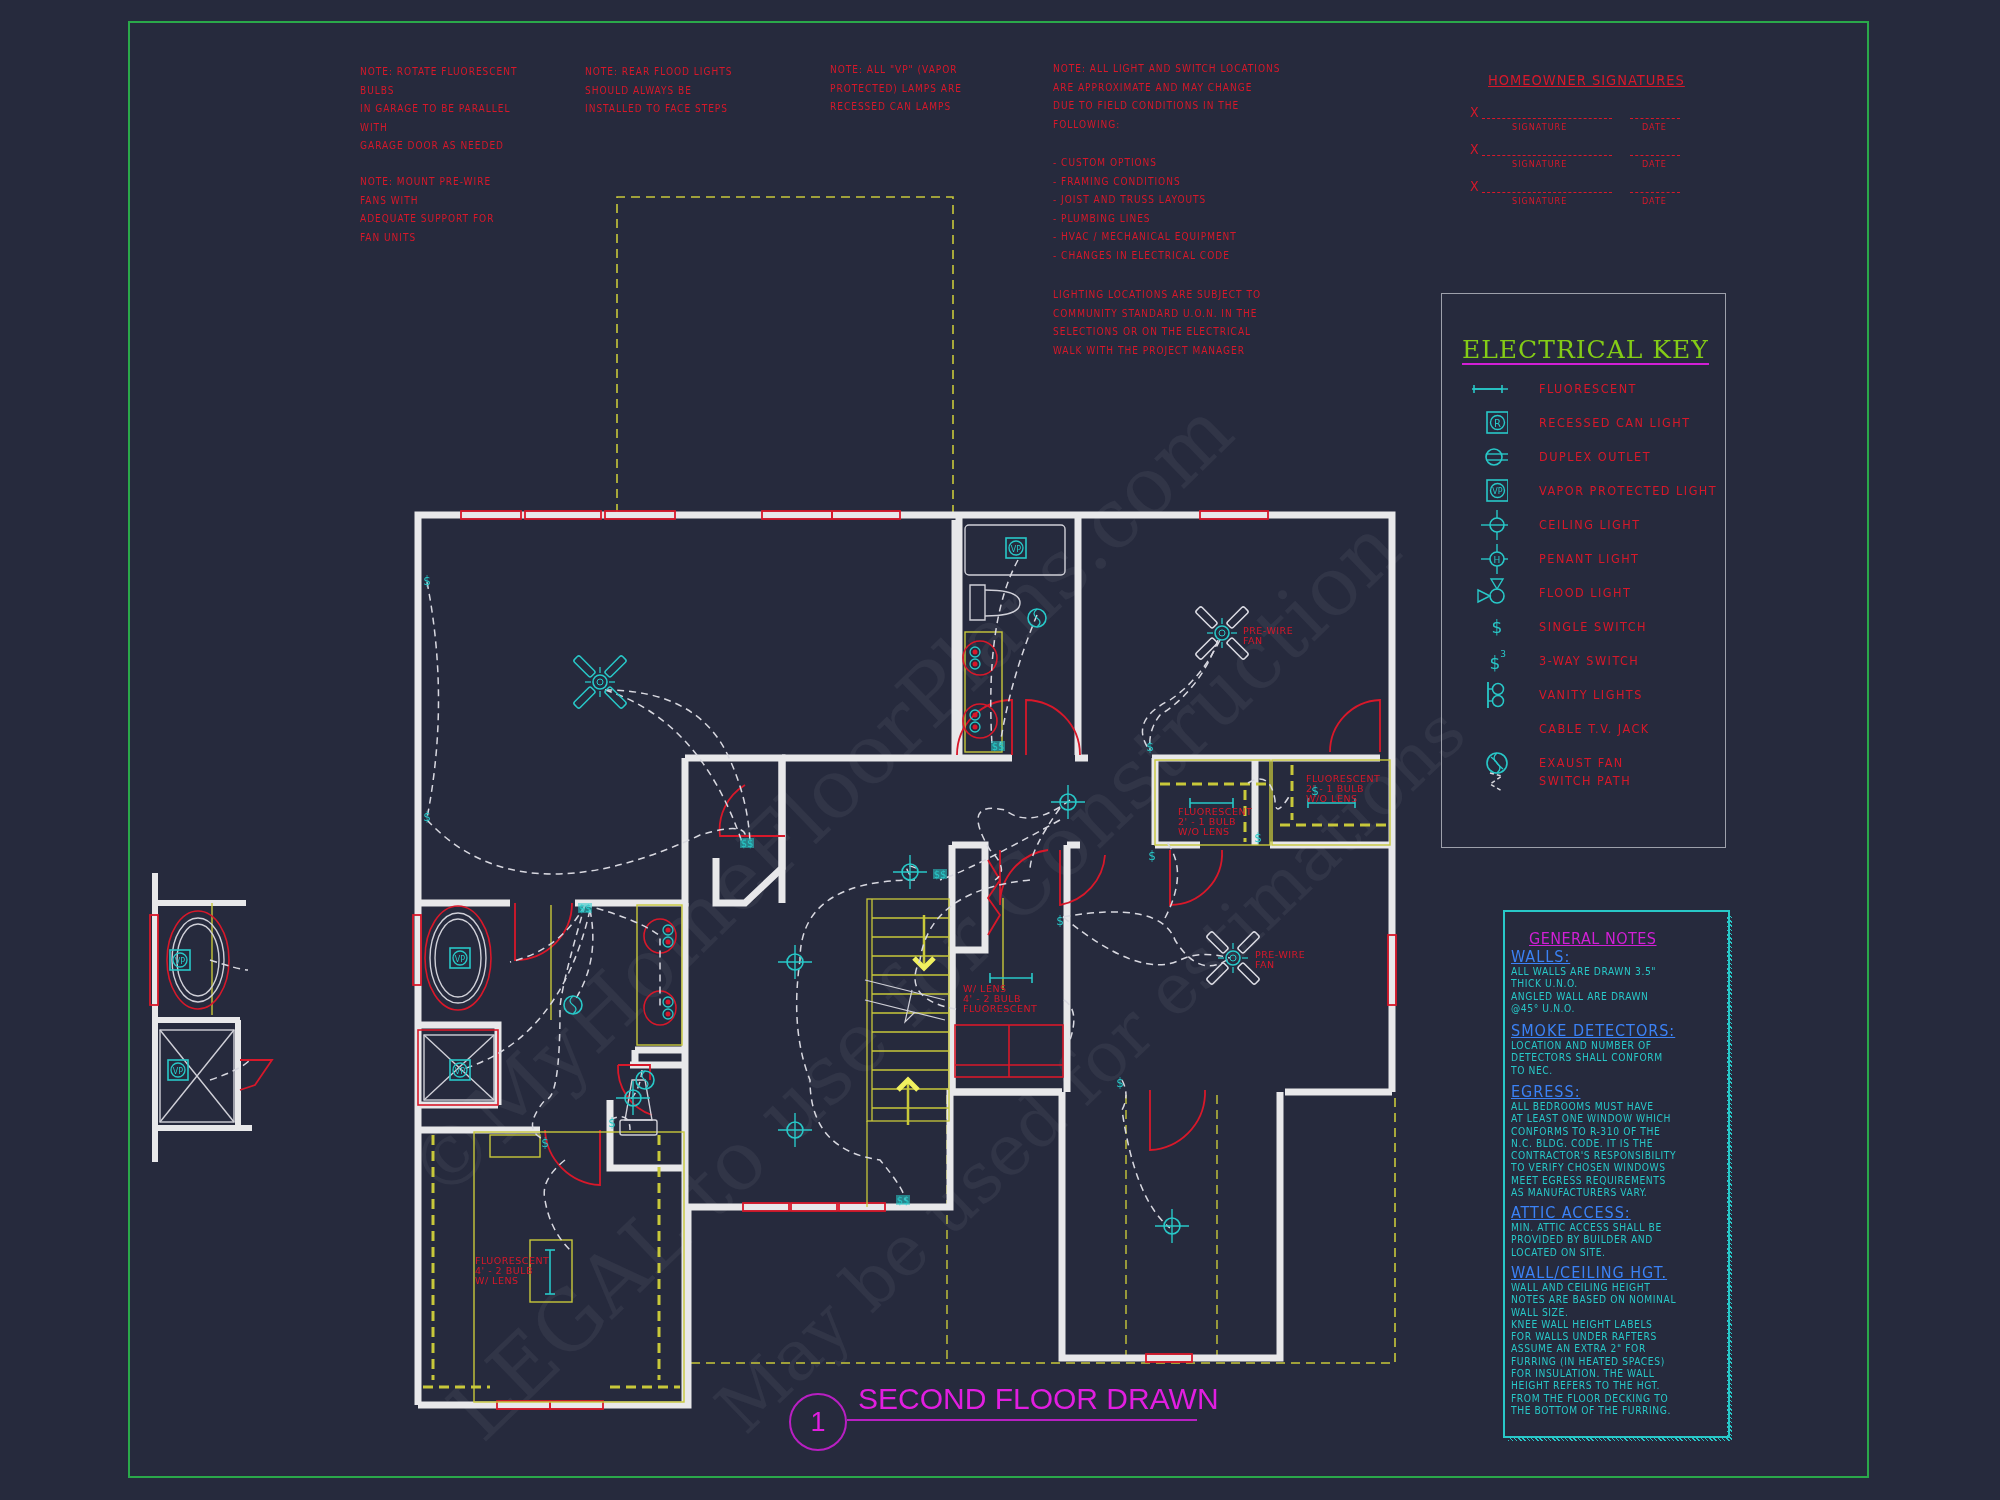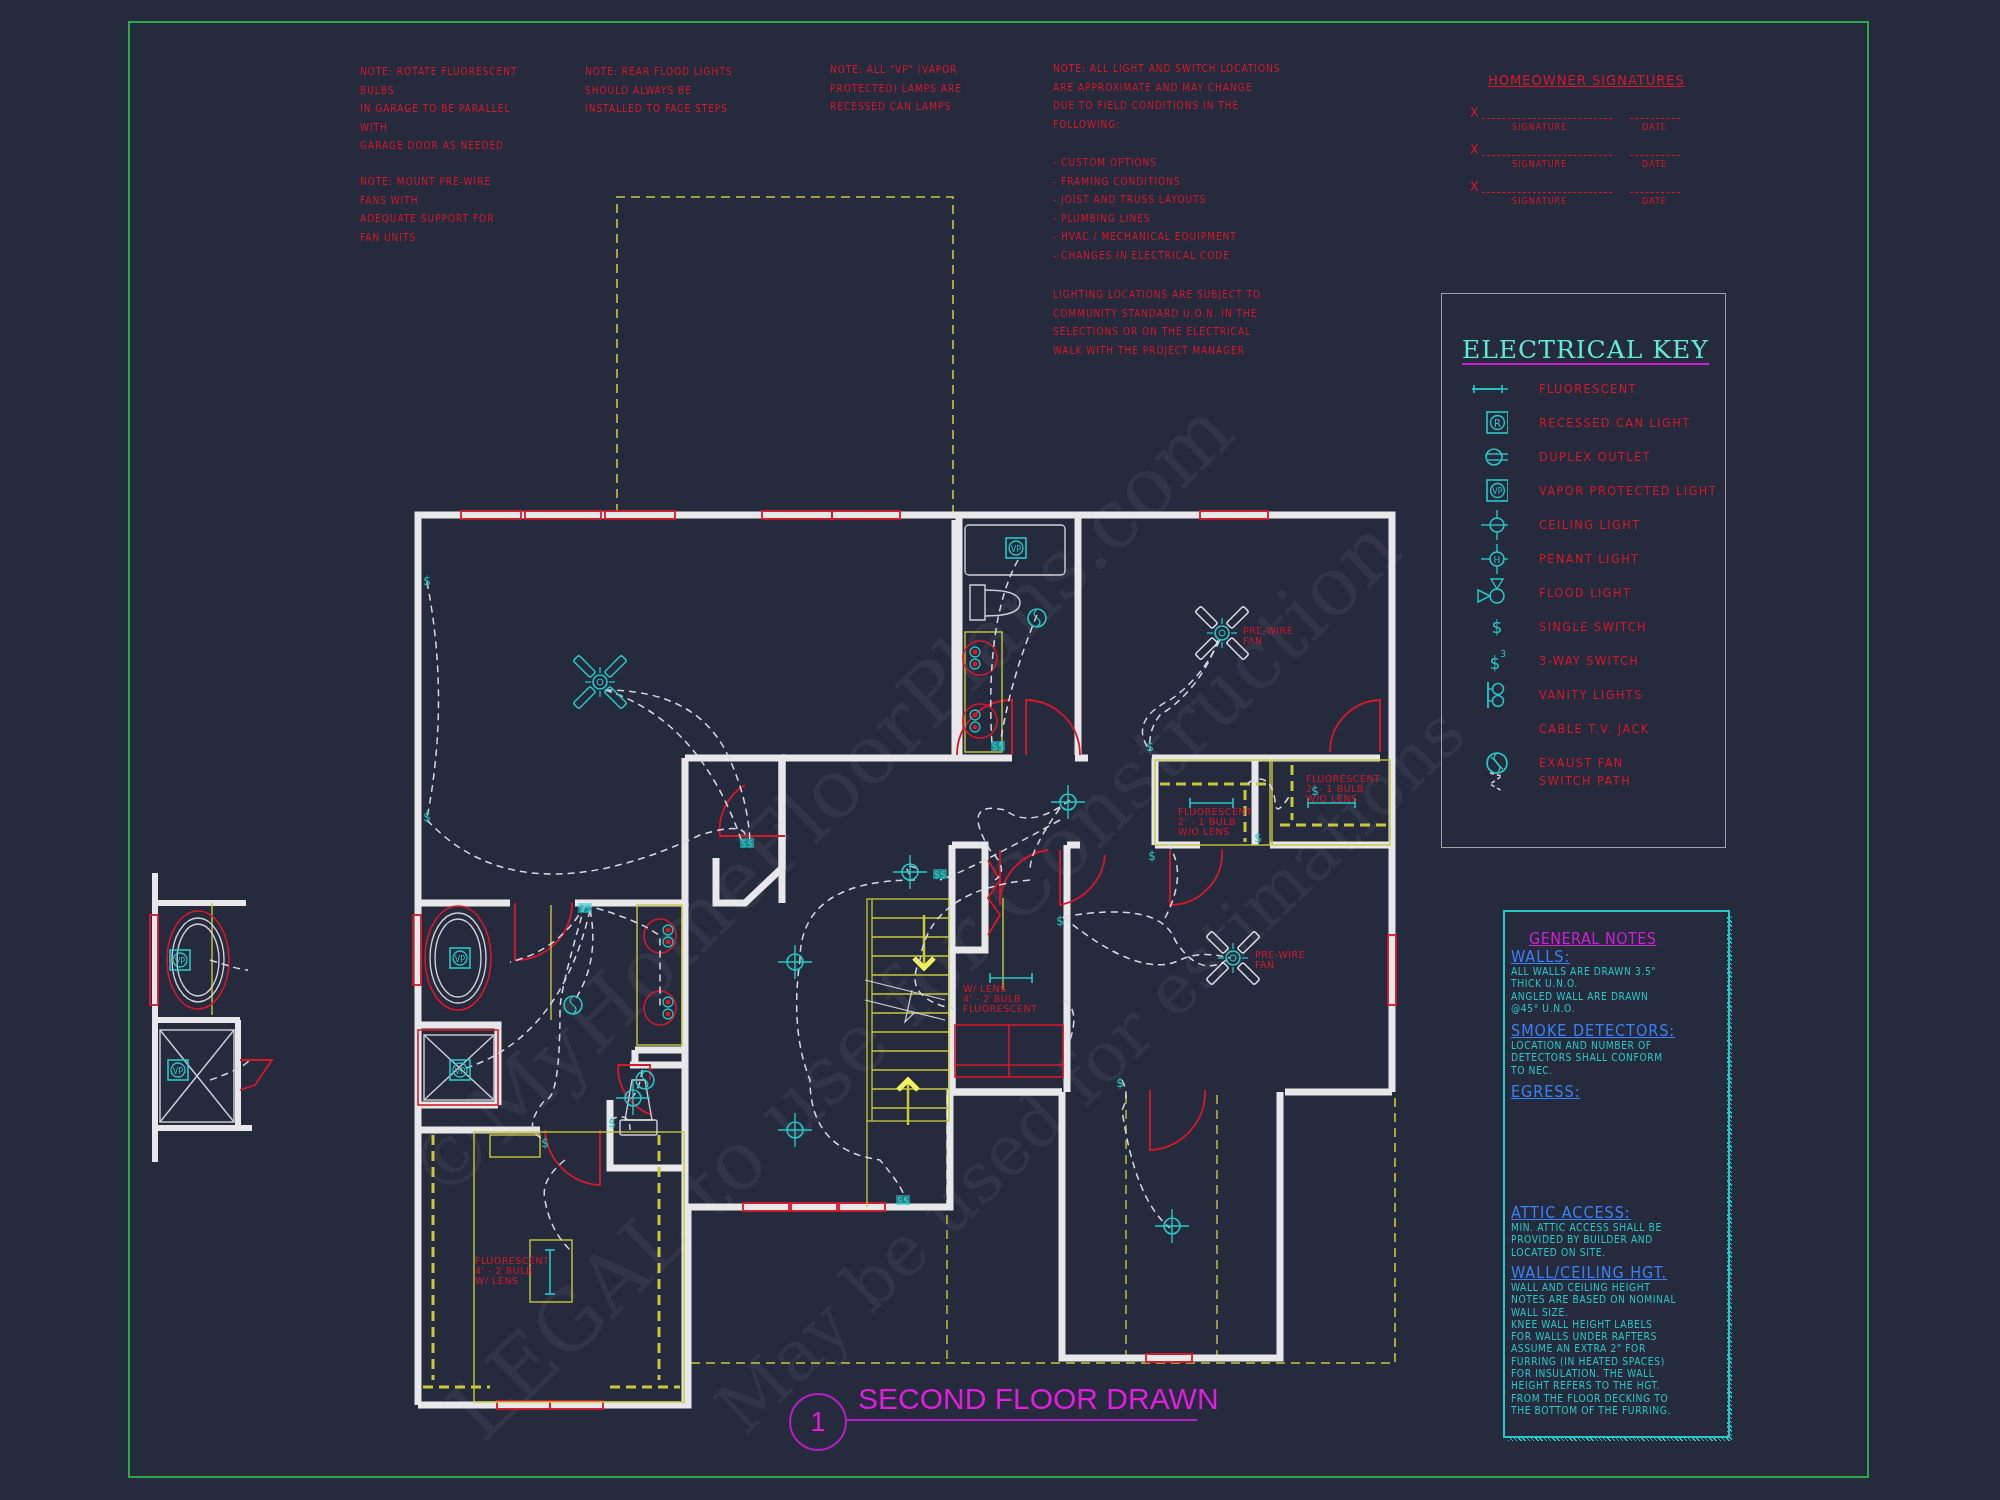--- a/index.html
+++ b/index.html
@@ -9,21 +9,21 @@
   .note { position:absolute; color:#d8182a; font-size:10px; line-height:18.6px; white-space:pre; }
   .sig { position:absolute; left:1470px; top:72px; width:220px; color:#d8182a; }
   .sig .title { font-size:14.5px; text-decoration:underline; margin-left:18px; }
   .sig .row { position:relative; height:37px; font-size:14px; }
   .sig .x { position:absolute; left:0; top:8px; }
   .sig .line1 { position:absolute; left:12px; top:22px; width:130px; border-bottom:1.5px dashed #d8182a; }
   .sig .line2 { position:absolute; left:160px; top:22px; width:50px; border-bottom:1.5px dashed #d8182a; }
   .sig .lab1 { position:absolute; left:42px; top:26px; font-size:9px; }
   .sig .lab2 { position:absolute; left:172px; top:26px; font-size:9px; }
   .key { position:absolute; left:1441px; top:293px; width:285px; height:555px; border:1.5px solid #9da0ab; box-sizing:border-box; }
-  .key .title { position:absolute; left:20px; top:42px; font-family:"DejaVu Serif","Liberation Serif", serif; color:#5eead4; font-size:25px; letter-spacing:1px; border-bottom:2px solid #d21fd6; line-height:27px; }
+  .key .title { position:absolute; left:20px; top:42px; font-family:"DejaVu Serif","Liberation Serif", serif; color:#84cc16; font-size:25px; letter-spacing:1px; border-bottom:2px solid #d21fd6; line-height:27px; }
   .key .item { position:absolute; left:0; width:280px; height:30px; }
   .key .sym { position:absolute; left:18px; top:0; width:48px; height:30px; }
   .key .lbl { position:absolute; left:97px; top:7px; color:#d8182a; font-size:12.5px; letter-spacing:1.5px; }
   .gn { position:absolute; left:1503px; top:910px; width:227px; height:528px; border:2px solid #28c8c8; box-sizing:border-box; }
   .gn-hatch { position:absolute; left:1727px; top:915px; width:5px; height:525px; background:repeating-linear-gradient(45deg,#28c8c8 0 1px,transparent 1px 3px); }
   .gn-hatch2 { position:absolute; left:1508px; top:1436px; width:224px; height:5px; background:repeating-linear-gradient(45deg,#28c8c8 0 1px,transparent 1px 3px); }
   .gn .title { position:absolute; left:24px; top:6px; color:#d21fd6; font-size:16px; text-decoration:underline; letter-spacing:0.5px;margin-top:11px; }
   .gn .sect { position:absolute; left:6px; }
   .gn .h { color:#3b82f6; font-size:16px; text-decoration:underline; line-height:18px; }
   .gn .b { color:#28c8c8; font-size:10.2px; line-height:12.3px; white-space:pre; letter-spacing:0.6px; }
@@ -219,20 +219,28 @@
 @45° U.N.O.</div>
   </div>
   <div class="sect" style="top:110px">
     <div class="h">SMOKE DETECTORS:</div>
     <div class="b">LOCATION AND NUMBER OF
 DETECTORS SHALL CONFORM
 TO NEC.</div>
   </div>
   <div class="sect" style="top:171px">
     <div class="h">EGRESS:</div>
+    <div class="b">ALL BEDROOMS MUST HAVE
+AT LEAST ONE WINDOW WHICH
+CONFORMS TO R-310 OF THE
+N.C. BLDG. CODE. IT IS THE
+CONTRACTOR'S RESPONSIBILITY
+TO VERIFY CHOSEN WINDOWS
+MEET EGRESS REQUIREMENTS
+AS MANUFACTURERS VARY.</div>
   </div>
   <div class="sect" style="top:292px">
     <div class="h">ATTIC ACCESS:</div>
     <div class="b">MIN. ATTIC ACCESS SHALL BE
 PROVIDED BY BUILDER AND
 LOCATED ON SITE.</div>
   </div>
   <div class="sect" style="top:352px">
     <div class="h">WALL/CEILING HGT.</div>
     <div class="b">WALL AND CEILING HEIGHT

